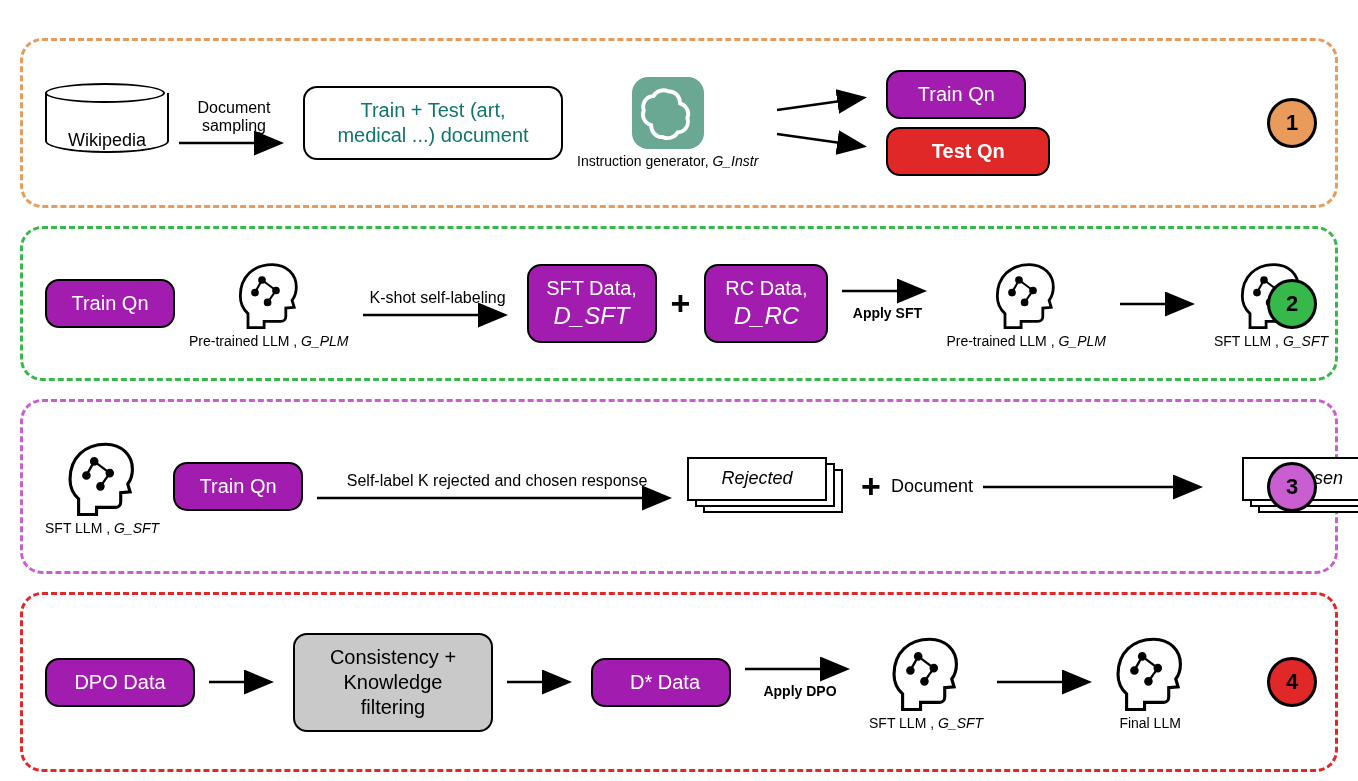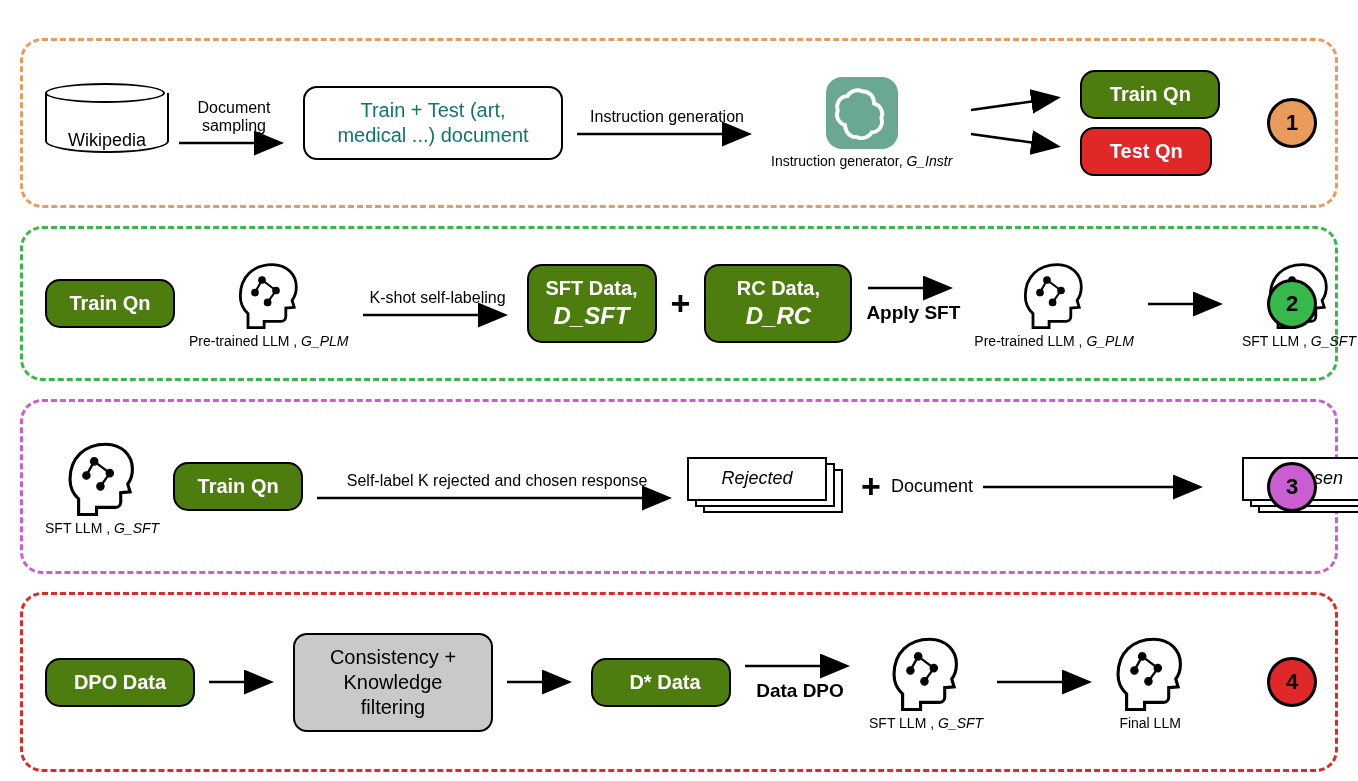--- a/index.html
+++ b/index.html
@@ -46,31 +46,31 @@
     border: 2px solid #000;
     border-radius: 14px;
     padding: 10px 16px;
     font-size: 20px;
     text-align: center;
     display:flex; flex-direction:column; align-items:center; justify-content:center;
     line-height:1.25;
     flex-shrink:0;
   }
   .box .sub { font-style: italic; font-size: 24px; }
-  .box-blue { background:#4d7c0f; color:#fff; font-weight:700;border-radius:15px; }
+  .box-blue { background:#a21caf; color:#fff; font-weight:400; }
   .box-white{ background:#fff; color:#0f766e; font-weight:500; }
   .box-grey { background:#c9c9c9; color:#000; font-weight:500; }
   .box-red  { background:#e02828; color:#fff; font-weight:600; }
 
   .label-under { font-size:14px; font-weight:400; text-align:center; margin-top:4px; }
   .italic-sub { font-style: italic; }
 
   .arrow-wrap { display:flex; flex-direction:column; align-items:center; gap:4px; flex-shrink:0; }
   .arrow-label { font-size:16px; font-weight:500; text-align:center; }
-  .arrow-label-below { font-size:19px; font-weight:700; text-align:center; margin-top:6px; }
+  .arrow-label-below { font-size:14px; font-weight:700; text-align:center; margin-top:6px; }
 
   svg.arrow { overflow:visible; }
   .plus { font-size:34px; font-weight:800; }
 
   
   .cylinder { width:120px; height:60px; position:relative; flex-shrink:0; }
   .cylinder .top { position:absolute; top:-10px; left:0; width:120px; height:20px; border:2px solid #000; border-radius:50%; background:#fff; z-index:2;}
   .cylinder .body { position:absolute; top:0; left:0; width:124px; height:60px; border-left:2px solid #000; border-right:2px solid #000; border-bottom:2px solid #000; border-bottom-left-radius:60px 12px; border-bottom-right-radius:60px 12px; background:#fff; display:flex; align-items:flex-end; justify-content:center; font-size:18px;}
 
   .llm-block { display:flex; flex-direction:column; align-items:center; flex-shrink:0; }
@@ -117,46 +117,40 @@
     <svg class="arrow" width="110" height="8">
           <line x1="0" y1="4" x2="100" y2="4" stroke="#000" stroke-width="2.5" marker-end="url(#ah)"></line>
         </svg>
   </div>
 
   <div class="box box-white" style="width:260px;">
     <span>Train + Test (art,</span>
     <span>medical ...) document</span>
   </div>
 
-  <div class="arrow-wrap">
-    <div class="arrow-label">Instruction generation</div>
-    <svg class="arrow" width="180" height="8">
-          <line x1="0" y1="4" x2="170" y2="4" stroke="#000" stroke-width="2.5" marker-end="url(#ah)"></line>
-        </svg>
-  </div>
 
   <div class="llm-block">
     <div class="openai-icon">
       <svg viewBox="0 0 24 24" width="58" height="58" fill="none" stroke="#fff" stroke-width="1.6">
         <path d="M12 3c3 0 5 2 5 5 3 1 4 4 3 6 1 3-1 6-4 6-1 2-4 3-6 2-3 0-5-2-5-5-3-1-4-4-3-6-1-3 1-6 4-6 1-2 4-3 6-2z"></path>
       </svg>
     </div>
     <div class="label-under">
       <span>Instruction generator, </span><span class="italic-sub">G_Instr</span>
     </div>
   </div>
 
   <svg class="arrow" width="100" height="70">
     <line x1="5" y1="22" x2="90" y2="10" stroke="#000" stroke-width="2.5" marker-end="url(#ah)"></line>
     <line x1="5" y1="46" x2="90" y2="58" stroke="#000" stroke-width="2.5" marker-end="url(#ah)"></line>
   </svg>
 
   <div class="train-test-col">
     <div class="box box-blue" style="width:140px;">Train Qn</div>
-    <div class="box box-red" style="width:132px;">Test Qn</div>
+    <div class="box box-red" style="width:164px;">Test Qn</div>
   </div>
 
   <div class="step-badge badge-orange">1</div>
 </div>
 
 
 <div class="panel panel-green">
   <div class="box box-blue" style="width:130px;">Train Qn</div>
 
   <div class="llm-block">
@@ -182,21 +176,21 @@
         </svg>
   </div>
 
   <div class="box box-blue" style="width:130px;">
     <span>SFT Data,</span>
     <span class="sub">D_SFT</span>
   </div>
 
   <div class="plus">+</div>
 
-  <div class="box box-blue" style="width:148px;">
+  <div class="box box-blue" style="width:124px;">
     <span>RC Data,</span>
     <span class="sub">D_RC</span>
   </div>
 
   <div class="arrow-wrap">
     <svg class="arrow" width="90" height="8">
           <line x1="0" y1="4" x2="80" y2="4" stroke="#000" stroke-width="2.5" marker-end="url(#ah)"></line>
         </svg>
     <div class="arrow-label-below">Apply SFT</div>
   </div>
@@ -318,21 +312,21 @@
   <svg class="arrow" width="70" height="8">
         <line x1="0" y1="4" x2="60" y2="4" stroke="#000" stroke-width="2.5" marker-end="url(#ah)"></line>
       </svg>
 
   <div class="box box-blue" style="width:140px;padding-left:24px;">D* Data</div>
 
   <div class="arrow-wrap">
     <svg class="arrow" width="110" height="8">
           <line x1="0" y1="4" x2="100" y2="4" stroke="#000" stroke-width="2.5" marker-end="url(#ah)"></line>
         </svg>
-    <div class="arrow-label-below">Data DPO</div>
+    <div class="arrow-label-below">Apply DPO</div>
   </div>
 
   <div class="llm-block">
     <svg width="78" height="78" viewBox="0 0 100 100">
       <path d="M55 8c20 0 34 14 34 32 0 8-3 15-6 19l3 10-12 1 0 12c0 4-3 7-7 7H43l0 9H20l0-20c-7-6-11-16-11-25C9 25 28 8 55 8z" fill="#fff" stroke="#000" stroke-width="4"></path>
       <g stroke="#000" stroke-width="3" fill="none">
             <line x1="40" y1="30" x2="60" y2="45"></line>
             <line x1="60" y1="45" x2="48" y2="62"></line>
             <line x1="40" y1="30" x2="30" y2="48"></line>
             <circle cx="40" cy="30" r="4" fill="#000"></circle>

